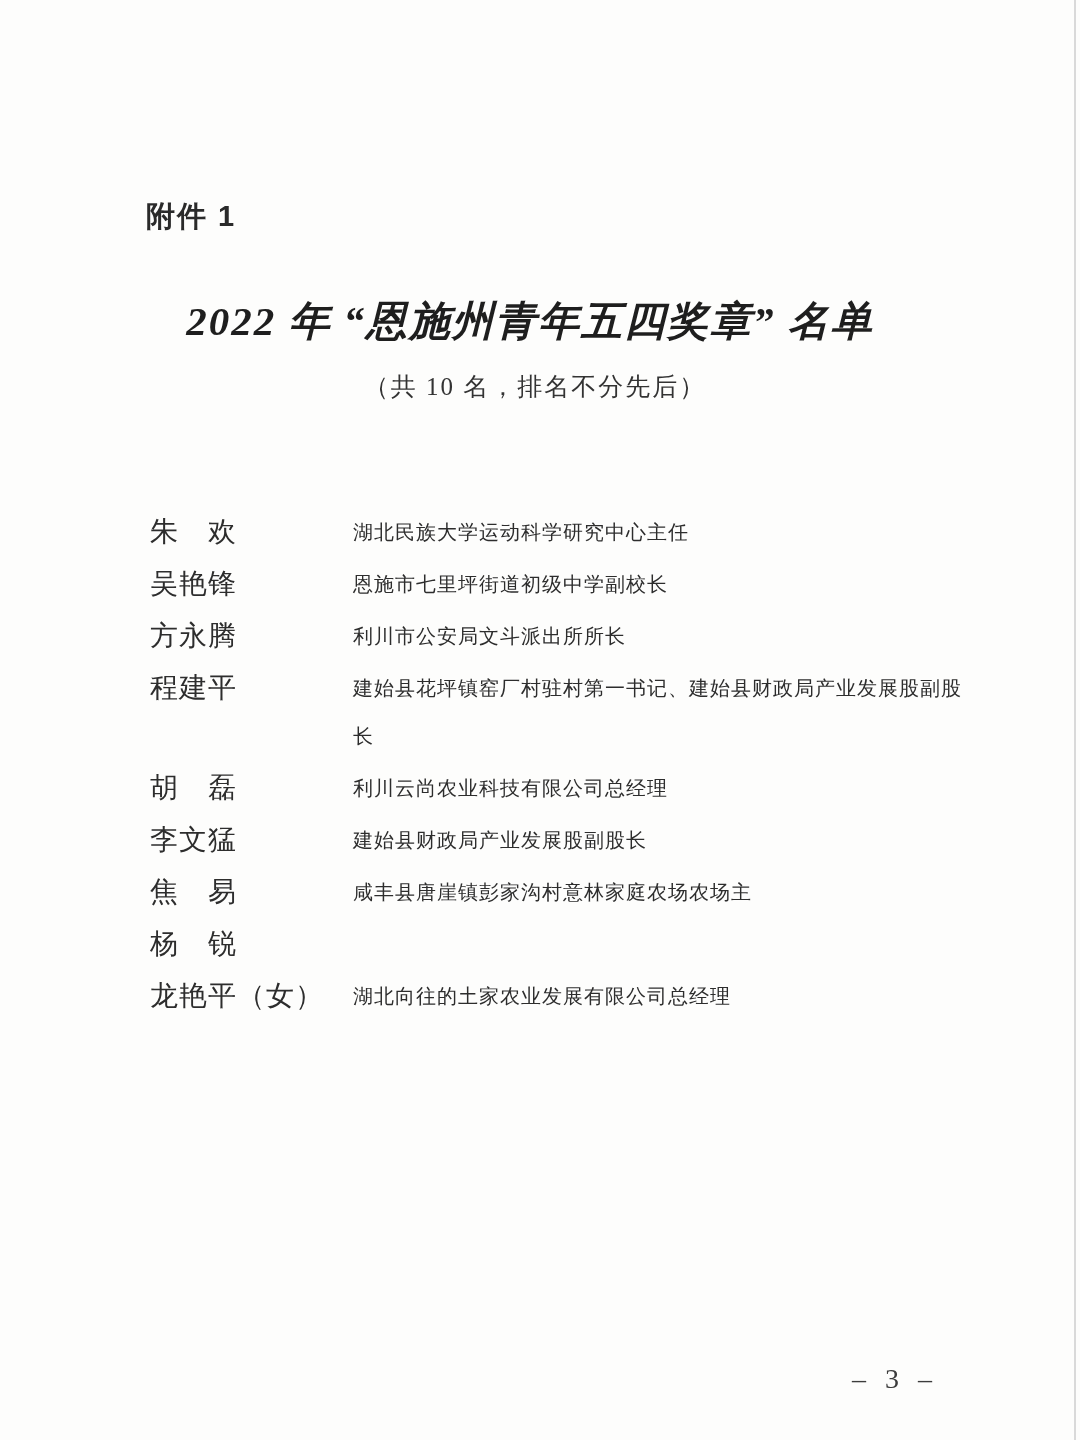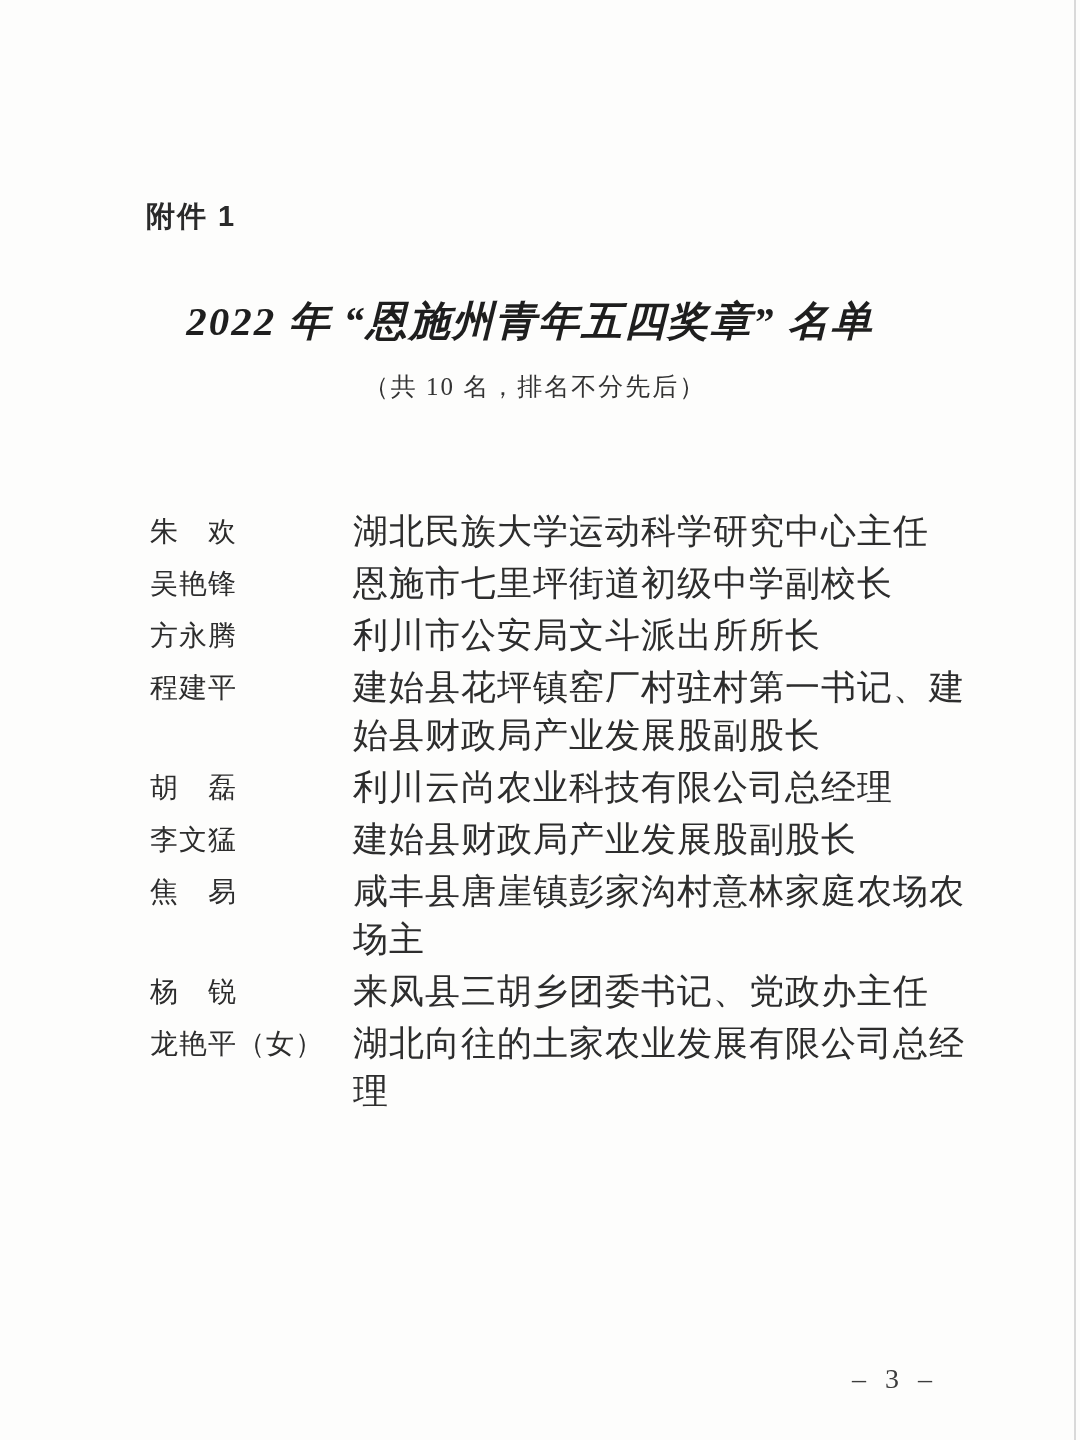--- a/index.html
+++ b/index.html
@@ -77,21 +77,21 @@
     width: 203px;
     font-size: 28px;
     line-height: 48px;
     letter-spacing: 1px;
     white-space: nowrap;
     color: #2d2d2d;
   }
   .awardee-position {
     flex: none;
     width: 612px;
-    font-size: 35px;
+    font-size: 20px;
     line-height: 48px;
     letter-spacing: 1px;
     color: #2d2d2d;
     word-break: break-all;
     line-break: anywhere;
   }
   .page-number {
     position: absolute;
     left: 852px;
     top: 1363px;
@@ -147,21 +147,20 @@
       <div class="awardee-position">建始县财政局产业发展股副股长</div>
     </div>
 
     <div class="awardee-row">
       <div class="awardee-name">焦　易</div>
       <div class="awardee-position">咸丰县唐崖镇彭家沟村意林家庭农场农场主</div>
     </div>
 
     <div class="awardee-row">
       <div class="awardee-name">杨　锐</div>
-      <div class="awardee-position">来凤县三胡乡团委书记、党政办主任</div>
     </div>
 
     <div class="awardee-row">
       <div class="awardee-name">龙艳平（女）</div>
       <div class="awardee-position">湖北向往的土家农业发展有限公司总经理</div>
     </div>
 
   </div>
 
   <div class="page-number">– 3 –</div>

